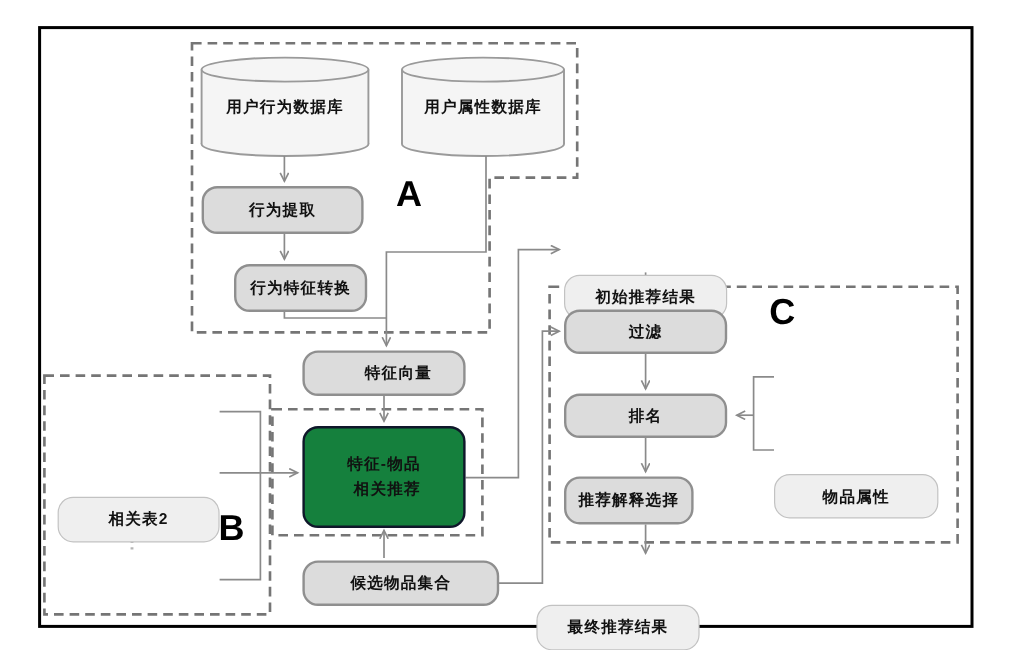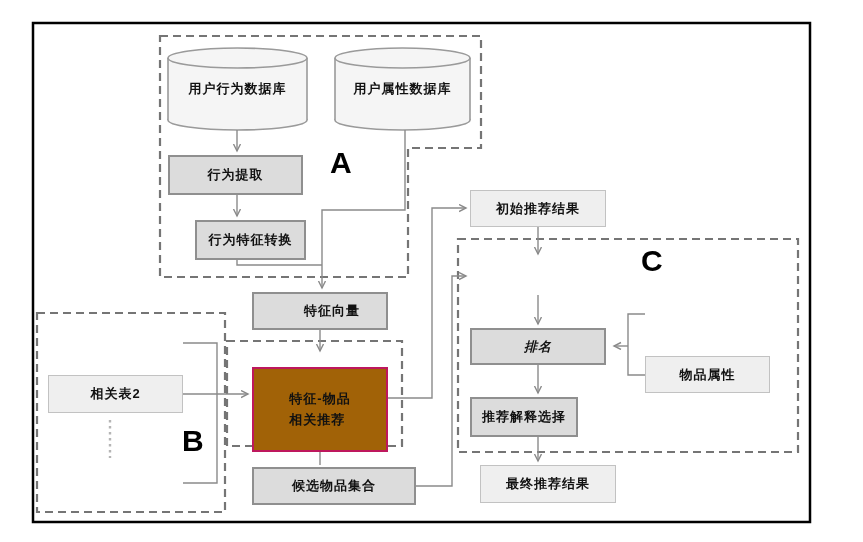--- a/index.html
+++ b/index.html
@@ -3,26 +3,26 @@
 <meta charset="utf-8">
 <style>
   html,body{margin:0;padding:0;background:#ffffff;}
   #stage{
     position:relative;width:863px;height:542px;background:#ffffff;
     font-family:"Liberation Sans",sans-serif;overflow:hidden;
   }
   svg{position:absolute;left:0;top:0;}
   .box{
     position:absolute;display:flex;align-items:center;justify-content:center;
-    box-sizing:border-box;text-align:left;color:#111;
-    font:bold 13px "Liberation Sans",sans-serif;letter-spacing:1px;
+    box-sizing:border-box;text-align:right;color:#111;
+    font:bold 13px "Liberation Sans",sans-serif;letter-spacing:1px;border-radius:13px;
   }
   .mid  {background:#dcdcdc;border:2px solid #8f8f8f;}
-  .light{background:#efefef;border:1px solid #c2c2c2;}
-  .dark {background:#a16207;border:2px solid #be185d;white-space:pre-line;line-height:1.55;margin-top:12px;}
+  .light{background:#efefef;border:1px solid #c2c2c2;margin-top:39px;}
+  .dark {background:#15803d;border:2px solid #0f172a;white-space:pre-line;line-height:1.55;}
   .cyl-label{
     position:absolute;display:flex;align-items:center;justify-content:center;
     color:#111;font:bold 13px "Liberation Sans",sans-serif;letter-spacing:1px;text-align:center;
   }
   .big-label{
     position:absolute;color:#000;
     font:bold 30px "Liberation Sans",sans-serif;
   }
 </style>
 </head>
@@ -98,19 +98,20 @@
   <div class="box mid" style="left:168px;top:155px;width:135px;height:40px;">行为提取</div>
   <div class="box mid" style="left:168px;top:220px;width:111px;height:40px;margin-left:27px;">行为特征转换</div>
   <div class="box mid" style="left:252px;top:292px;width:136px;height:38px;padding-left:24px;">特征向量</div>
   <div class="box dark" style="left:252px;top:355px;width:136px;height:85px;">特征-物品
 相关推荐</div>
   <div class="box mid" style="left:252px;top:467px;width:164px;height:38px;">候选物品集合</div>
 
   <div class="box light" style="left:48px;top:375px;width:135px;height:38px;">相关表2</div>
 
   <div class="box light" style="left:470px;top:190px;width:136px;height:37px;">初始推荐结果</div>
-  <div class="box mid" style="left:470px;top:328px;width:136px;height:37px;font-style:italic;">排名</div>
+  <div class="box mid" style="left:470px;top:258px;width:136px;height:37px;">过滤</div>
+  <div class="box mid" style="left:470px;top:328px;width:136px;height:37px;">排名</div>
   <div class="box mid" style="left:470px;top:397px;width:108px;height:40px;">推荐解释选择</div>
-  <div class="box light" style="left:480px;top:465px;width:136px;height:38px;">最终推荐结果</div>
+  <div class="box light" style="left:447px;top:465px;width:136px;height:38px;">最终推荐结果</div>
 
-  <div class="box light" style="left:645px;top:356px;width:125px;height:37px;">物品属性</div>
+  <div class="box light" style="left:645px;top:356px;width:137px;height:37px;">物品属性</div>
 
 </div>
 
 </body></html>

